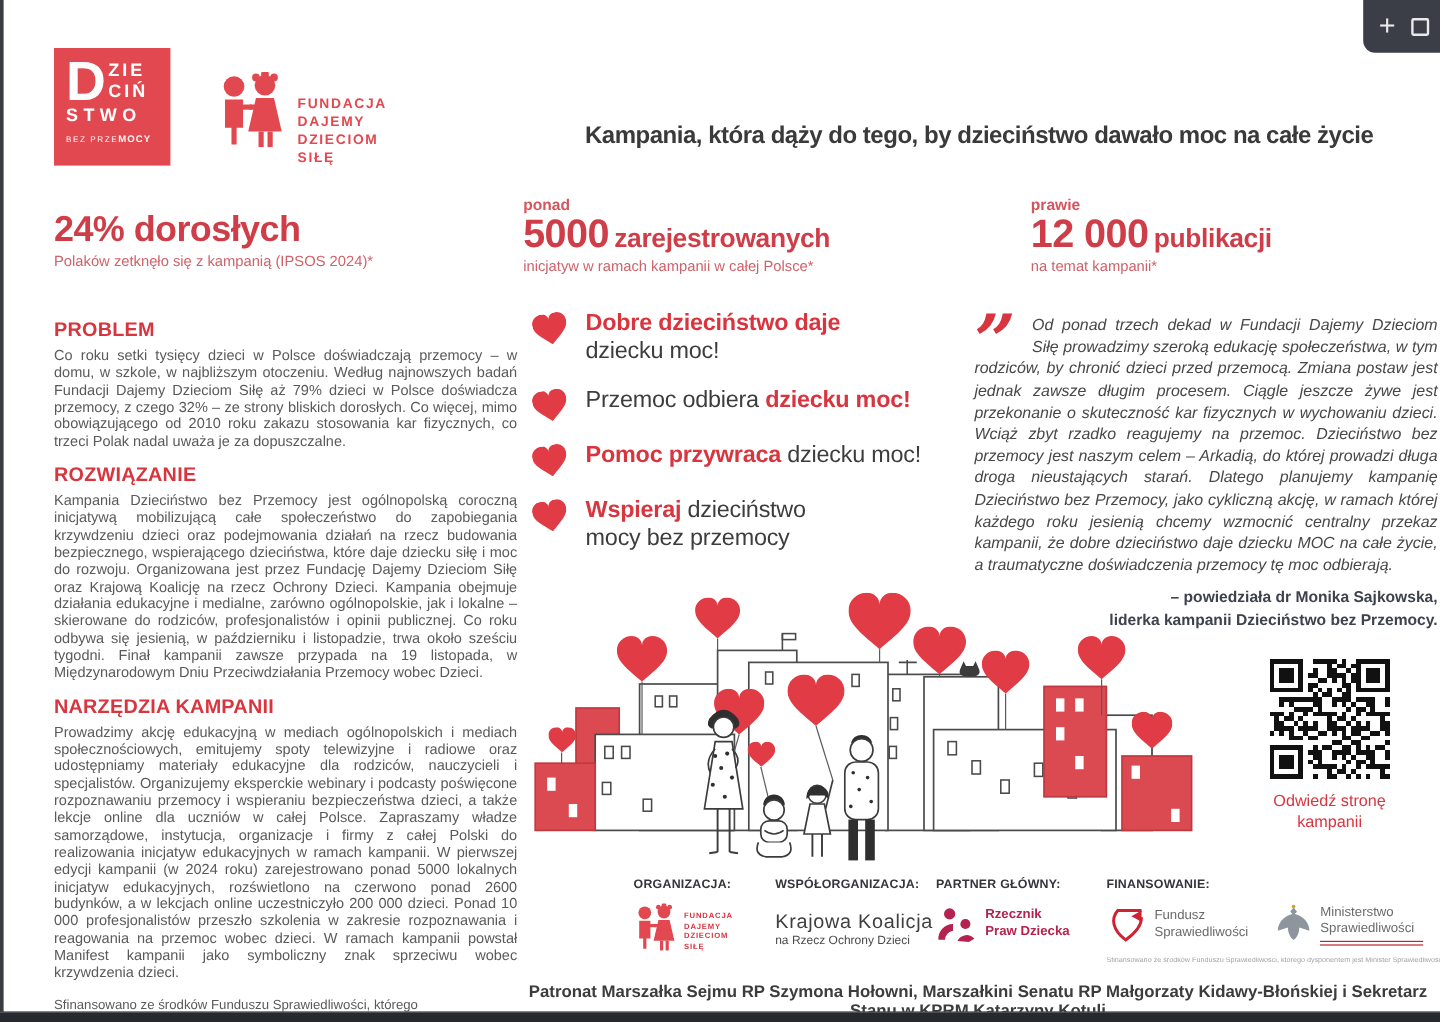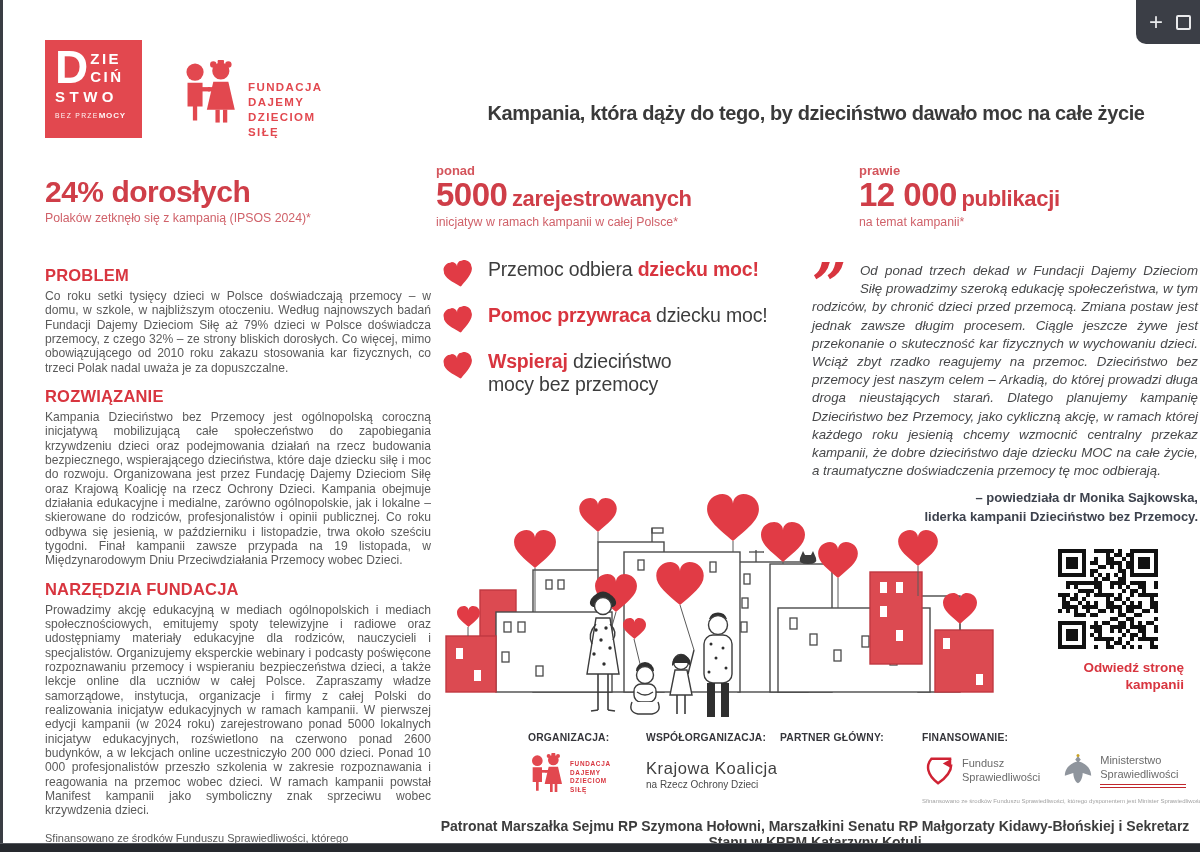--- a/index.html
+++ b/index.html
@@ -73,21 +73,21 @@
   
   .right-col { position:absolute; left:812px; top:262px; width:386px; }
   .qmark {
     float:left; width:48px; height:32px; overflow:visible;
     font-family:"DejaVu Serif", serif; font-size:60px; font-weight:bold; color:#d8353f; line-height:46px;
   }
   .quote-text { font-size:13.3px; font-style:italic; color:#47484a; text-align:justify; line-height:1.37; }
   .attribution { text-align:right; font-size:13px; color:#3d424d; font-weight:bold; line-height:1.45; margin-top:9px; }
   .qr-block { width:152px; margin:14px 14px 0 auto; text-align:center; }
   .qr-svg { width:116px; height:116px; display:block; margin:0 auto; }
-  .qr-caption { font-size:13.5px; font-weight:bold; color:#d8353f; line-height:1.25; margin-top:3px;text-align:right; }
+  .qr-caption { font-size:13.5px; font-weight:normal; color:#d8353f; line-height:1.25; margin-top:3px; }
 
   
   .illustration { position:absolute; left:438px; top:478px; width:562px; height:250px; }
 
   
   .partners { position:absolute; left:528px; top:732px; width:676px; display:flex; }
   .p-group { display:flex; flex-direction:column; }
   .p-org { width:118px; }
   .p-coorg { width:134px; }
   .p-partner { width:142px; }
@@ -188,31 +188,40 @@
   <div class="left-col">
     <div class="section">
       <div class="section-h">PROBLEM</div>
       <p class="section-p">Co roku setki tysięcy dzieci w Polsce doświadczają przemocy – w domu, w szkole, w najbliższym otoczeniu. Według najnowszych badań Fundacji Dajemy Dzieciom Siłę aż 79% dzieci w Polsce doświadcza przemocy, z czego 32% – ze strony bliskich dorosłych. Co więcej, mimo obowiązującego od 2010 roku zakazu stosowania kar fizycznych, co trzeci Polak nadal uważa je za dopuszczalne.</p>
     </div>
     <div class="section">
       <div class="section-h">ROZWIĄZANIE</div>
       <p class="section-p">Kampania Dzieciństwo bez Przemocy jest ogólnopolską coroczną inicjatywą mobilizującą całe społeczeństwo do zapobiegania krzywdzeniu dzieci oraz podejmowania działań na rzecz budowania bezpiecznego, wspierającego dzieciństwa, które daje dziecku siłę i moc do rozwoju. Organizowana jest przez Fundację Dajemy Dzieciom Siłę oraz Krajową Koalicję na rzecz Ochrony Dzieci. Kampania obejmuje działania edukacyjne i medialne, zarówno ogólnopolskie, jak i lokalne – skierowane do rodziców, profesjonalistów i opinii publicznej. Co roku odbywa się jesienią, w październiku i listopadzie, trwa około sześciu tygodni. Finał kampanii zawsze przypada na 19 listopada, w Międzynarodowym Dniu Przeciwdziałania Przemocy wobec Dzieci.</p>
     </div>
     <div class="section">
-      <div class="section-h">NARZĘDZIA FUNDACJA</div>
+      <div class="section-h">NARZĘDZIA KAMPANII</div>
       <p class="section-p">Prowadzimy akcję edukacyjną w mediach ogólnopolskich i mediach społecznościowych, emitujemy spoty telewizyjne i radiowe oraz udostępniamy materiały edukacyjne dla rodziców, nauczycieli i specjalistów. Organizujemy eksperckie webinary i podcasty poświęcone rozpoznawaniu przemocy i wspieraniu bezpieczeństwa dzieci, a także lekcje online dla uczniów w całej Polsce. Zapraszamy władze samorządowe, instytucja, organizacje i firmy z całej Polski do realizowania inicjatyw edukacyjnych w ramach kampanii. W pierwszej edycji kampanii (w 2024 roku) zarejestrowano ponad 5000 lokalnych inicjatyw edukacyjnych, rozświetlono na czerwono ponad 2600 budynków, a w lekcjach online uczestniczyło 200 000 dzieci. Ponad 10 000 profesjonalistów przeszło szkolenia w zakresie rozpoznawania i reagowania na przemoc wobec dzieci. W ramach kampanii powstał Manifest kampanii jako symboliczny znak sprzeciwu wobec krzywdzenia dzieci.</p>
     </div>
     <div class="funding-note">
       <div>Sfinansowano ze środków Funduszu Sprawiedliwości, którego dysponentem</div>
 
     </div>
 
   </div>
 
   <div class="bullets">
+    <div class="bullet">
+      <svg class="bullet-heart" viewBox="0 0 32 29">
+          <use href="#heartS" fill="#e13b45"></use>
+        </svg>
+      <div class="bullet-text">
+        <span class="bt-red">Dobre dzieciństwo daje</span><br>
+        <span class="bt-dark">dziecku moc!</span>
+      </div>
+    </div>
     <div class="bullet">
       <svg class="bullet-heart" viewBox="0 0 32 29">
           <use href="#heartS" fill="#e13b45"></use>
         </svg>
       <div class="bullet-text">
         <span class="bt-dark">Przemoc odbiera</span>
         <span class="bt-red">dziecku moc!</span>
       </div>
     </div>
     <div class="bullet">
@@ -744,20 +753,34 @@
     </div>
 
     <div class="p-group p-coorg">
       <div class="p-label">WSPÓŁORGANIZACJA:</div>
       <div class="kk-name">Krajowa Koalicja</div>
       <div class="kk-sub">na Rzecz Ochrony Dzieci</div>
     </div>
 
     <div class="p-group p-partner">
       <div class="p-label">PARTNER GŁÓWNY:</div>
+      <div class="rpd">
+        <svg width="34" height="30" viewBox="0 0 36 32">
+          <g fill="#b5224f">
+            <circle cx="12" cy="7" r="5"></circle>
+            <path d="M2 30 a13 13 0 0 1 13 -14 l0 6 a8 8 0 0 0 -7 8 Z"></path>
+            <circle cx="26" cy="16" r="4.5"></circle>
+            <path d="M19 31 a9 9 0 0 1 15 -2 l-5 3 Z"></path>
+          </g>
+        </svg>
+        <div class="rpd-text">
+          <div>Rzecznik</div>
+          <div>Praw Dziecka</div>
+        </div>
+      </div>
     </div>
 
     <div class="p-group p-fin">
       <div class="p-label">FINANSOWANIE:</div>
       <div class="fin-row">
         <div class="fin-logo">
           <svg width="34" height="34" viewBox="0 0 36 36">
             <path d="M31 5 H10 C4 12 5 22 17 31 C27 24 31 17 31 11" fill="none" stroke="#cf2233" stroke-width="2.6"></path>
             <path d="M31 5 l-9 5 l9 5 Z" fill="#cf2233"></path>
           </svg>

